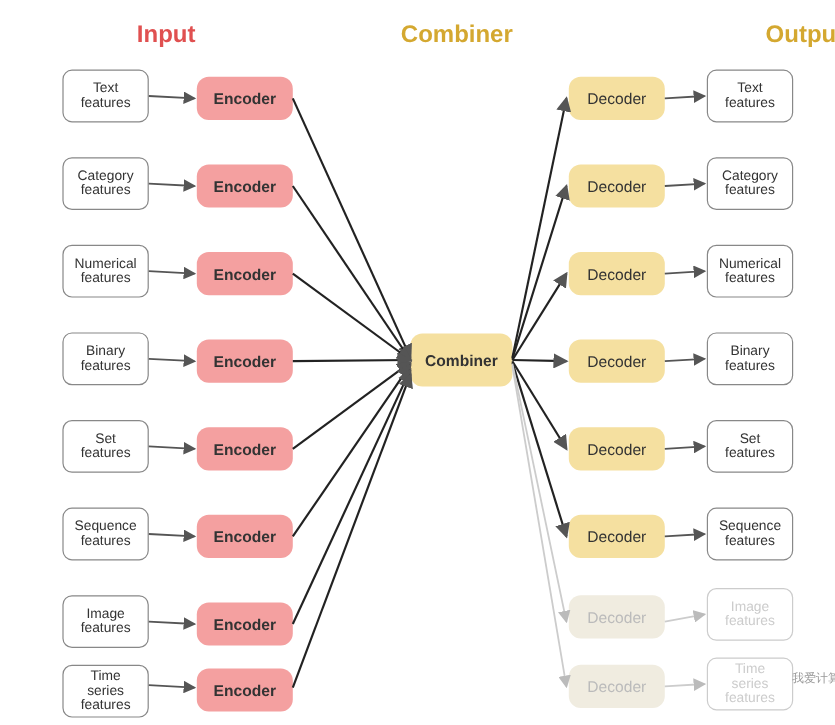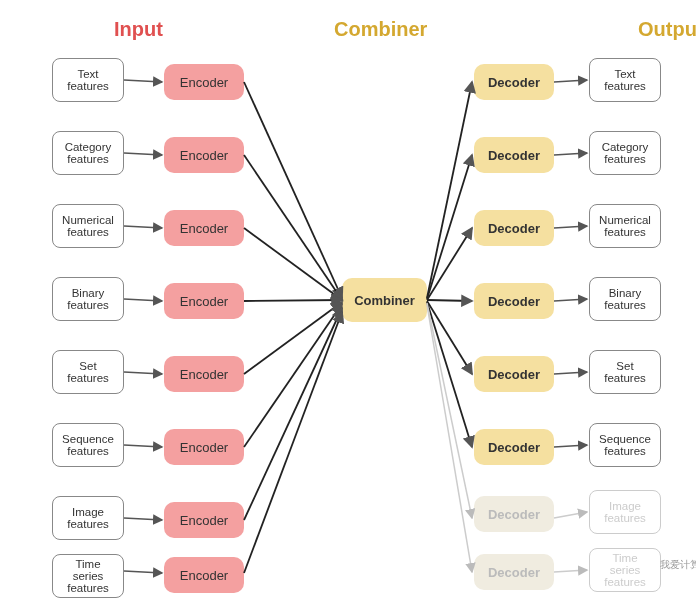--- a/index.html
+++ b/index.html
@@ -47,36 +47,36 @@
     .encoder-box {
       position: absolute;
       border: none;
       border-radius: 10px;
       background: #f4a0a0;
       display: flex;
       align-items: center;
       justify-content: center;
       text-align: center;
       font-size: 13px;
-      font-weight: normal;
+      font-weight: bold;
       color: #333;
       width: 80px;
       height: 36px;
     }
     .decoder-box {
       position: absolute;
       border: none;
       border-radius: 10px;
       background: #f5e0a0;
       display: flex;
       align-items: center;
       justify-content: center;
       text-align: center;
       font-size: 13px;
-      font-weight: bold;
+      font-weight: normal;
       color: #333;
       width: 80px;
       height: 36px;
     }
     .decoder-box.faded {
       background: #f0ece0;
       color: #bbb;
     }
     .combiner-box {
       position: absolute;

